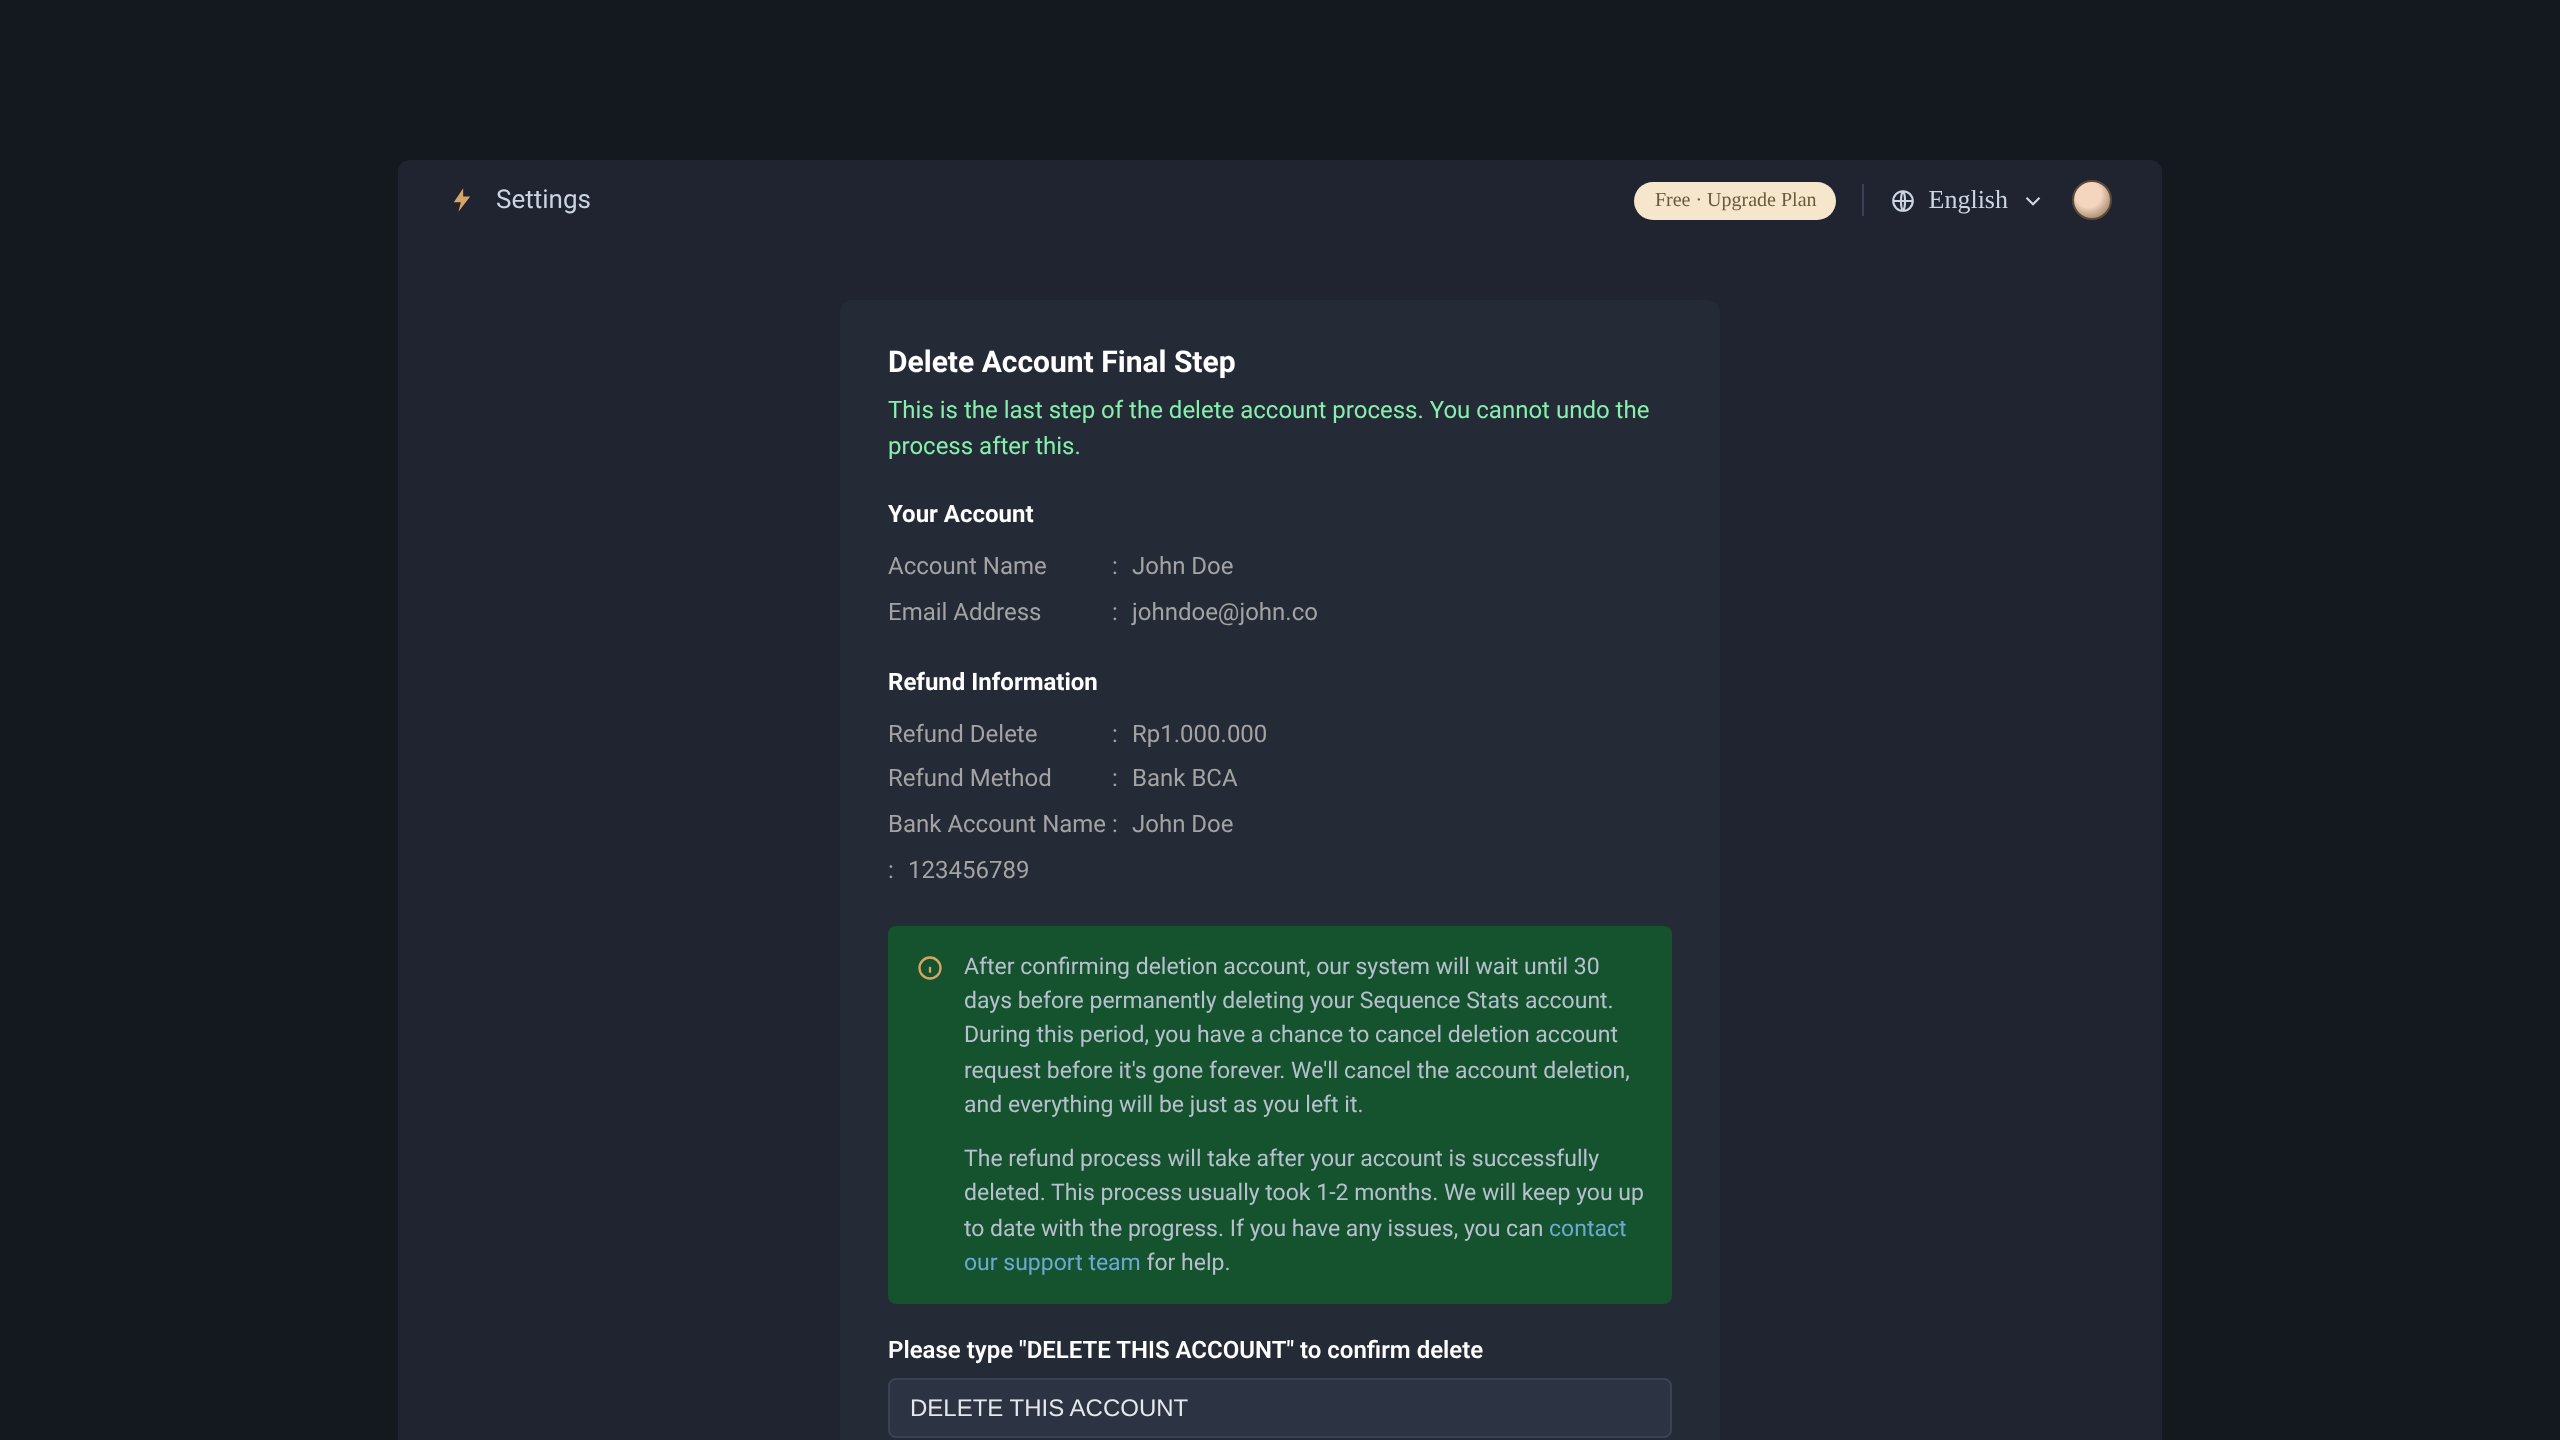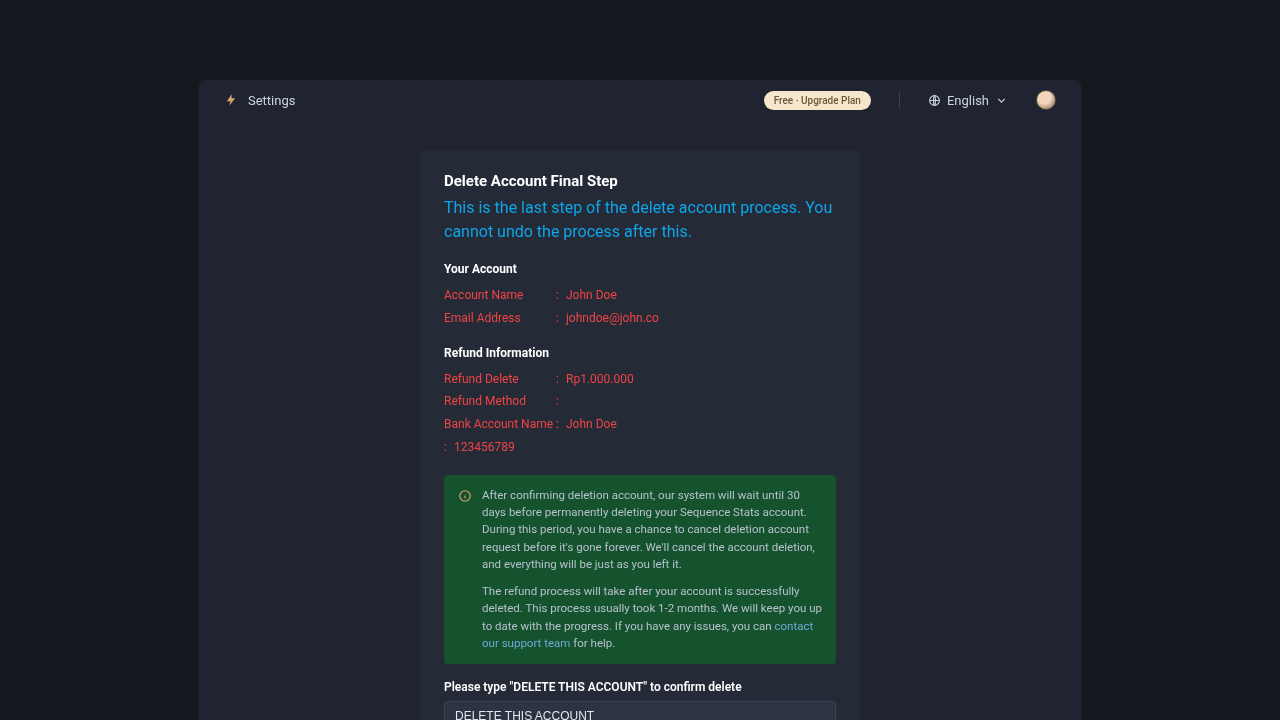--- a/index.html
+++ b/index.html
@@ -24,21 +24,21 @@
   .topbar {
     display: flex;
     align-items: center;
     justify-content: space-between;
     padding: 10px 25px;
     background: #1f2430;
   }
   .topbar-left { display: flex; align-items: center; gap: 10px; }
   .logo-icon { width: 14px; height: 14px; }
   .page-title { color: #cbd5e1; font-size: 13px; }
-  .topbar-right { display: flex; align-items: center; gap: 28px; }
+  .topbar-right { display: flex; align-items: center; gap: 13px; font-family: Liberation Serif, serif; }
   .upgrade-pill {
     background: #f5e6cc;
     color: #6b5a3a;
     font-size: 10px;
     padding: 4px 10px;
     border-radius: 10px;
     font-weight: 500;
   }
   .divider-v { width: 1px; height: 16px; background: #3a4152; }
   .lang-select { display: flex; align-items: center; gap: 6px; color: #cbd5e1; font-size: 13px; cursor: pointer; text-align: center; }
@@ -49,24 +49,24 @@
     border: 1px solid #5a4a3a;
   }
   .content-wrap { padding: 30px 0 20px; display:flex; justify-content:center; }
   .card {
     width: 440px;
     background: #252a37;
     border-radius: 6px;
     padding: 22px 24px;
   }
   .card h1 { font-size: 15px; font-weight: 700; color: #fff; margin-bottom: 6px; }
-  .subtitle { color: #0ea5e9; font-size: 16px; margin-bottom: 18px; line-height: 1.5; }
+  .subtitle { color: #86efac; font-size: 12px; margin-bottom: 18px; line-height: 1.5; }
   .section-h { font-size: 12px; font-weight: 700; color: #fff; margin-bottom: 8px; }
   .kv-list { margin-bottom: 16px; }
-  .kv-row { display: flex; font-size: 12px; color: #ef4444; line-height: 1.9; }
+  .kv-row { display: flex; font-size: 12px; color: #a3a3a3; line-height: 1.9; justify-content: flex-end; }
   .kv-label { width: 112px; flex-shrink: 0; }
   .kv-sep { width: 10px; flex-shrink: 0; }
   .kv-value { flex: 1; }
   .info-box {
     background: #14532d;
     border-radius: 4px;
     padding: 12px 14px;
     display: flex;
     gap: 10px;
     margin-bottom: 16px;
@@ -138,20 +138,21 @@
       <div class="section-h">Refund Information</div>
       <div class="kv-list">
         <div class="kv-row">
           <span class="kv-label">Refund Delete</span>
           <span class="kv-sep">:</span>
           <span class="kv-value">Rp1.000.000</span>
         </div>
         <div class="kv-row">
           <span class="kv-label">Refund Method</span>
           <span class="kv-sep">:</span>
+          <span class="kv-value">Bank BCA</span>
         </div>
         <div class="kv-row">
           <span class="kv-label">Bank Account Name</span>
           <span class="kv-sep">:</span>
           <span class="kv-value">John Doe</span>
         </div>
         <div class="kv-row">
           <span class="kv-sep">:</span>
           <span class="kv-value">123456789</span>
         </div>

